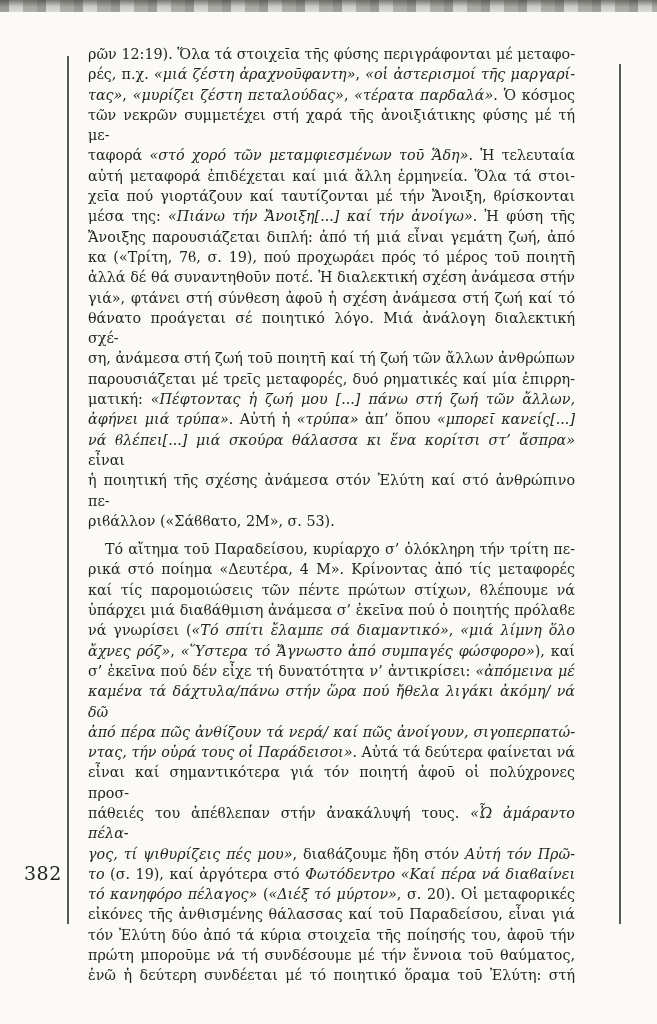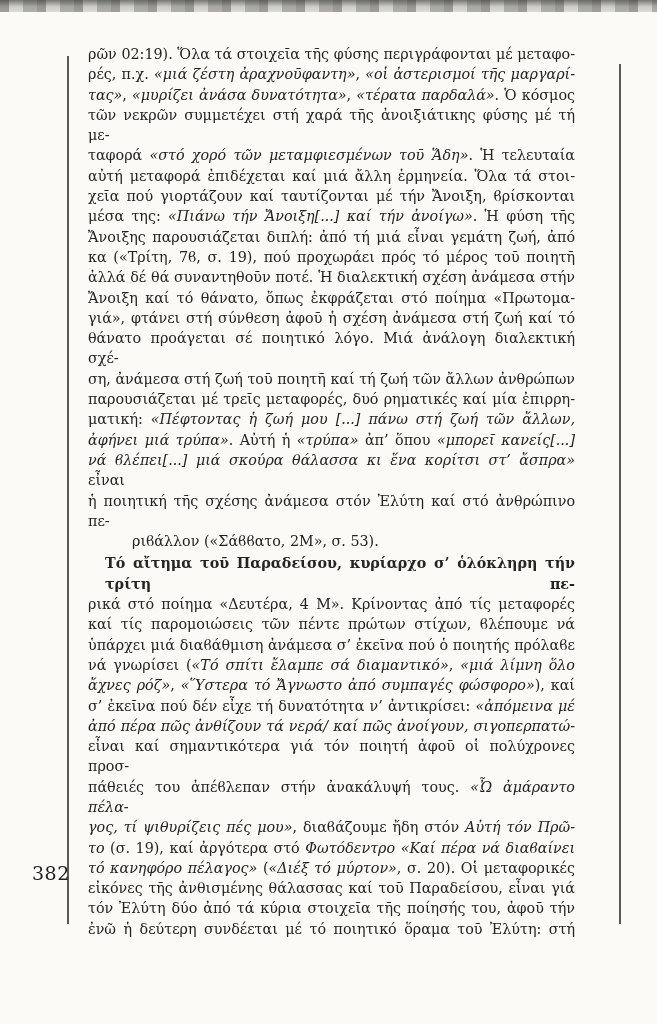--- a/index.html
+++ b/index.html
@@ -17,78 +17,80 @@
       repeating-linear-gradient(90deg, rgba(85,85,80,.55) 0 9px, rgba(150,150,144,.30) 9px 23px, rgba(105,105,99,.5) 23px 37px),
       linear-gradient(180deg, rgba(72,72,66,.8), rgba(160,160,152,.25) 55%, rgba(255,255,255,0));
     filter: blur(0.7px);
   }
   .rule {
     position: absolute; width: 1.6px; background: #3c3c3a; opacity: .85;
   }
   .rule-left  { left: 67px;  top: 56px; height: 868px; }
   .rule-right { left: 619px; top: 64px; height: 860px; }
   .page-number {
-    position: absolute; left: 32px; top: 862px;
+    position: absolute; left: 24px; top: 862px;
     font-size: 19px; letter-spacing: .5px; color: #1f1f1f;
   }
   .text-block {
     position: absolute; left: 88px; top: 44px; width: 487px;
     font-size: 14.3px; line-height: 20.3px;
     text-rendering: optimizeLegibility;
   }
   .line { text-align: justify; text-align-last: justify; white-space: normal; }
-  .line.flush { text-align-last: left; margin-left: 44px; }
+  .line.flush { text-align-last: left; }
   .line.indent { padding-left: 17px; }
   .it { font-style: italic; }
-  .para + .para .line:first-child { margin-top: 2px; font-weight: bold; }
+  .para + .para .line:first-child { margin-top: 8px; }
 </style>
 </head>
 <body>
 
 <div>
   <div class="scan-edge-top"></div>
   <div class="rule rule-left"></div>
   <div class="rule rule-right"></div>
   <div class="page-number">382</div>
   <div class="text-block">
       <div class="para">
-        <div class="line"><span>ρῶν 02:19). Ὅλα τά στοιχεῖα τῆς φύσης περιγράφονται μέ μεταφο-</span></div>
+        <div class="line"><span>ρῶν 12:19). Ὅλα τά στοιχεῖα τῆς φύσης περιγράφονται μέ μεταφο-</span></div>
         <div class="line"><span>ρές, π.χ. </span><span class="it">«μιά ζέστη ἀραχνοῦφαντη»</span><span>, </span><span class="it">«οἱ ἀστερισμοί τῆς μαργαρί-</span></div>
-        <div class="line"><span class="it">τας»</span><span>, </span><span class="it">«μυρίζει ἀνάσα δυνατότητα»</span><span>, </span><span class="it">«τέρατα παρδαλά»</span><span>. Ὁ κόσμος</span></div>
+        <div class="line"><span class="it">τας»</span><span>, </span><span class="it">«μυρίζει ζέστη πεταλούδας»</span><span>, </span><span class="it">«τέρατα παρδαλά»</span><span>. Ὁ κόσμος</span></div>
         <div class="line"><span>τῶν νεκρῶν συμμετέχει στή χαρά τῆς ἀνοιξιάτικης φύσης μέ τή με-</span></div>
         <div class="line"><span>ταφορά </span><span class="it">«στό χορό τῶν μεταμφιεσμένων τοῦ Ἅδη»</span><span>. Ἡ τελευταία</span></div>
         <div class="line"><span>αὐτή μεταφορά ἐπιδέχεται καί μιά ἄλλη ἑρμηνεία. Ὅλα τά στοι-</span></div>
         <div class="line"><span>χεῖα πού γιορτάζουν καί ταυτίζονται μέ τήν Ἄνοιξη, ϐρίσκονται</span></div>
         <div class="line"><span>μέσα της: </span><span class="it">«Πιάνω τήν Ἄνοιξη[...] καί τήν ἀνοίγω»</span><span>. Ἡ φύση τῆς</span></div>
         <div class="line"><span>Ἄνοιξης παρουσιάζεται διπλή: ἀπό τή μιά εἶναι γεμάτη ζωή, ἀπό</span></div>
         <div class="line"><span>κα («Τρίτη, 7ϐ, σ. 19), πού προχωράει πρός τό μέρος τοῦ ποιητῆ</span></div>
         <div class="line"><span>ἀλλά δέ θά συναντηθοῦν ποτέ. Ἡ διαλεκτική σχέση ἀνάμεσα στήν</span></div>
-        <div class="line"><span>Ἄνοιξη καί τό θάνατο, ὅπως ἐκφράζεται στό ποίημα «Πρωτομα-</span></div>
         <div class="line"><span>γιά», φτάνει στή σύνθεση ἀφοῦ ἡ σχέση ἀνάμεσα στή ζωή καί τό</span></div>
         <div class="line"><span>θάνατο προάγεται σέ ποιητικό λόγο. Μιά ἀνάλογη διαλεκτική σχέ-</span></div>
         <div class="line"><span>ση, ἀνάμεσα στή ζωή τοῦ ποιητῆ καί τή ζωή τῶν ἄλλων ἀνθρώπων</span></div>
         <div class="line"><span>παρουσιάζεται μέ τρεῖς μεταφορές, δυό ρηματικές καί μία ἐπιρρη-</span></div>
         <div class="line"><span>ματική: </span><span class="it">«Πέφτοντας ἡ ζωή μου [...] πάνω στή ζωή τῶν ἄλλων,</span></div>
         <div class="line"><span class="it">ἀφήνει μιά τρύπα»</span><span>. Αὐτή ἡ </span><span class="it">«τρύπα»</span><span> ἀπ’ ὅπου </span><span class="it">«μπορεῖ κανείς[...]</span></div>
         <div class="line"><span class="it">νά ϐλέπει[...] μιά σκούρα θάλασσα κι ἕνα κορίτσι στ’ ἄσπρα»</span><span> εἶναι</span></div>
         <div class="line"><span>ἡ ποιητική τῆς σχέσης ἀνάμεσα στόν Ἐλύτη καί στό ἀνθρώπινο πε-</span></div>
         <div class="line flush"><span>ριϐάλλον («Σάϐϐατο, 2Μ», σ. 53).</span></div>
       </div>
       <div class="para">
         <div class="line indent"><span>Τό αἴτημα τοῦ Παραδείσου, κυρίαρχο σ’ ὁλόκληρη τήν τρίτη πε-</span></div>
         <div class="line"><span>ρικά στό ποίημα «Δευτέρα, 4 Μ». Κρίνοντας ἀπό τίς μεταφορές</span></div>
         <div class="line"><span>καί τίς παρομοιώσεις τῶν πέντε πρώτων στίχων, ϐλέπουμε νά</span></div>
         <div class="line"><span>ὑπάρχει μιά διαϐάθμιση ἀνάμεσα σ’ ἐκεῖνα πού ὁ ποιητής πρόλαϐε</span></div>
         <div class="line"><span>νά γνωρίσει (</span><span class="it">«Τό σπίτι ἔλαμπε σά διαμαντικό»</span><span>, </span><span class="it">«μιά λίμνη ὅλο</span></div>
         <div class="line"><span class="it">ἄχνες ρόζ»</span><span>, </span><span class="it">«Ὕστερα τό Ἄγνωστο ἀπό συμπαγές φώσφορο»</span><span>), καί</span></div>
         <div class="line"><span>σ’ ἐκεῖνα πού δέν εἶχε τή δυνατότητα ν’ ἀντικρίσει: </span><span class="it">«ἀπόμεινα μέ</span></div>
+        <div class="line"><span class="it">καμένα τά δάχτυλα/πάνω στήν ὥρα πού ἤθελα λιγάκι ἀκόμη/ νά δῶ</span></div>
         <div class="line"><span class="it">ἀπό πέρα πῶς ἀνθίζουν τά νερά/ καί πῶς ἀνοίγουν, σιγοπερπατώ-</span></div>
+        <div class="line"><span class="it">ντας, τήν οὐρά τους οἱ Παράδεισοι»</span><span>. Αὐτά τά δεύτερα φαίνεται νά</span></div>
         <div class="line"><span>εἶναι καί σημαντικότερα γιά τόν ποιητή ἀφοῦ οἱ πολύχρονες προσ-</span></div>
         <div class="line"><span>πάθειές του ἀπέϐλεπαν στήν ἀνακάλυψή τους. </span><span class="it">«Ὦ ἀμάραντο πέλα-</span></div>
         <div class="line"><span class="it">γος, τί ψιθυρίζεις πές μου»</span><span>, διαϐάζουμε ἤδη στόν </span><span class="it">Αὐτή τόν Πρῶ-</span></div>
         <div class="line"><span class="it">το</span><span> (σ. 19), καί ἀργότερα στό </span><span class="it">Φωτόδεντρο</span><span> </span><span class="it">«Καί πέρα νά διαϐαίνει</span></div>
         <div class="line"><span class="it">τό κανηφόρο πέλαγος»</span><span> (</span><span class="it">«Διέξ τό μύρτον»</span><span>, σ. 20). Οἱ μεταφορικές</span></div>
         <div class="line"><span>εἰκόνες τῆς ἀνθισμένης θάλασσας καί τοῦ Παραδείσου, εἶναι γιά</span></div>
         <div class="line"><span>τόν Ἐλύτη δύο ἀπό τά κύρια στοιχεῖα τῆς ποίησής του, ἀφοῦ τήν</span></div>
+        <div class="line"><span>πρώτη μποροῦμε νά τή συνδέσουμε μέ τήν ἔννοια τοῦ θαύματος,</span></div>
         <div class="line"><span>ἐνῶ ἡ δεύτερη συνδέεται μέ τό ποιητικό ὅραμα τοῦ Ἐλύτη: στή</span></div>
       </div>
     </div>
 </div>
 
 </body></html>

